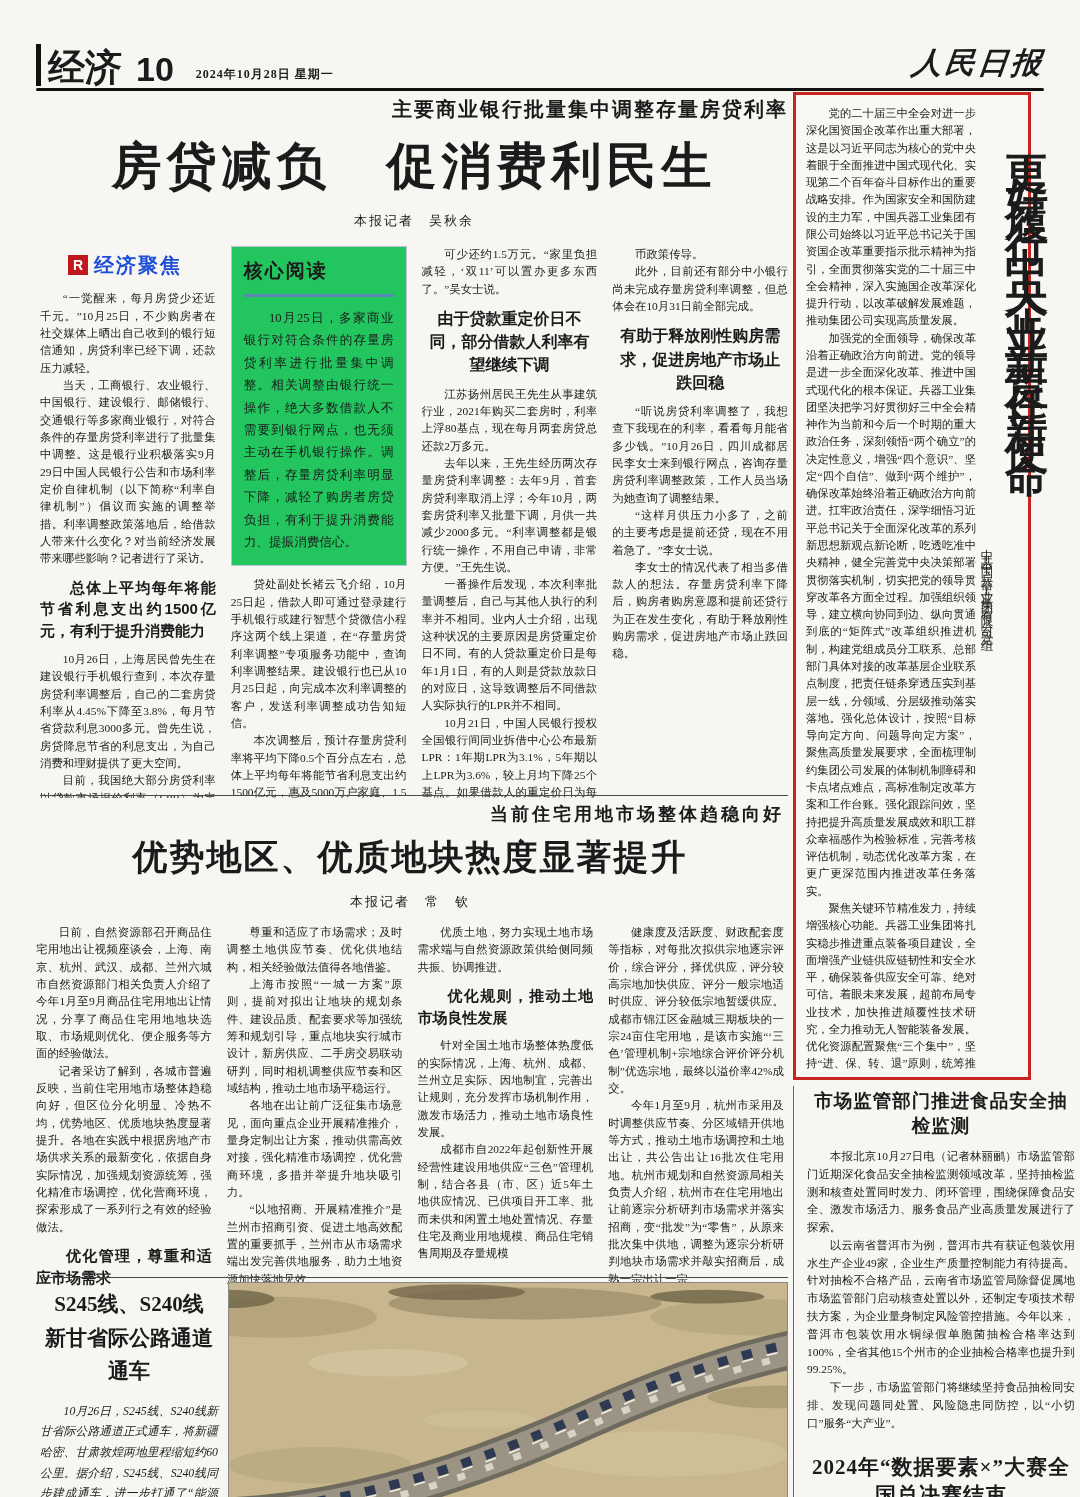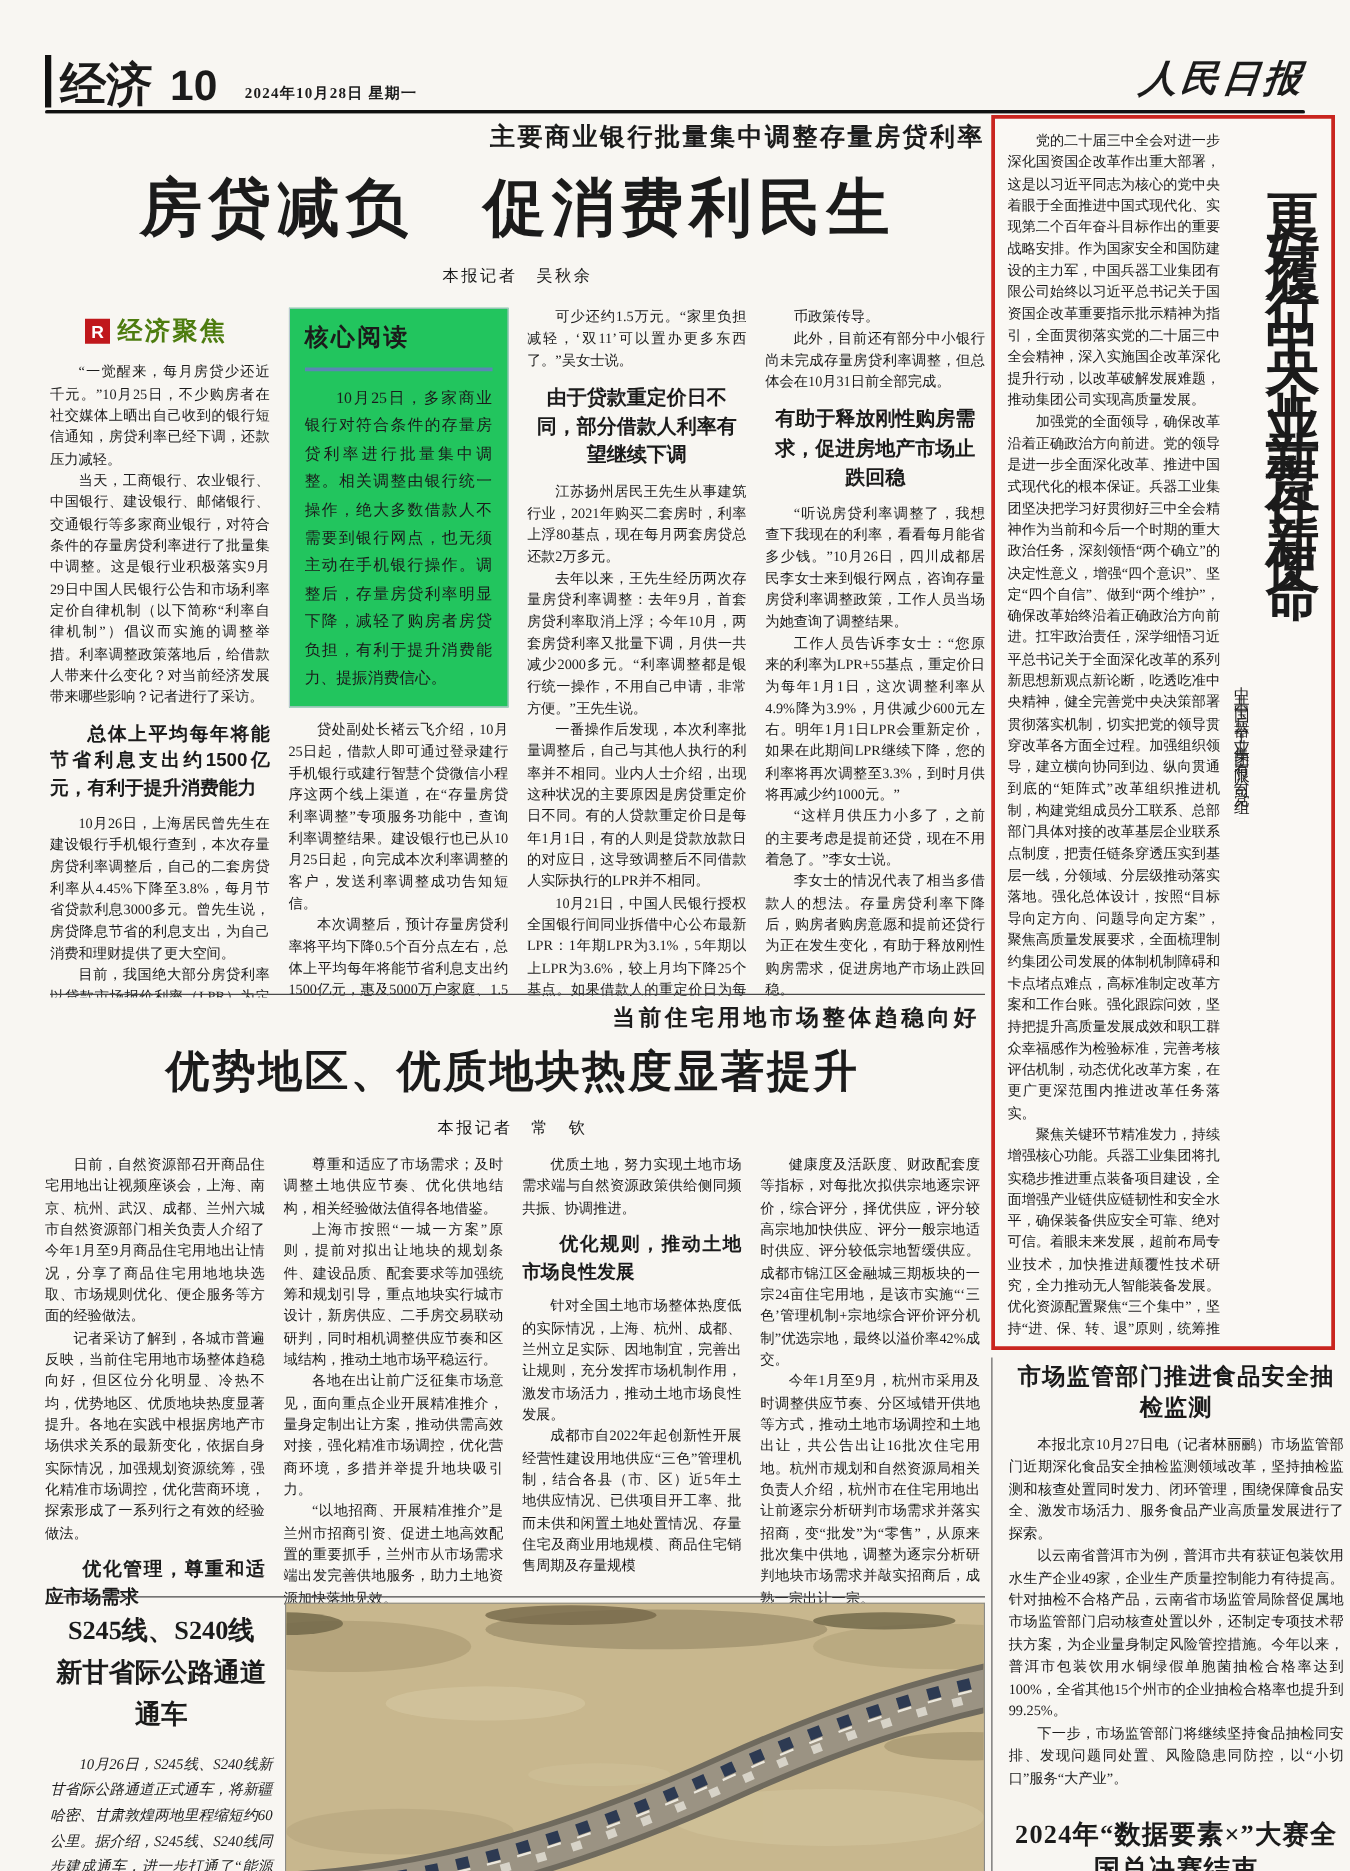--- a/index.html
+++ b/index.html
@@ -25,41 +25,41 @@
   .lead{position:absolute;left:40px;top:96px;width:748px;}
   .kicker{font-family:"Liberation Sans","DejaVu Sans",sans-serif;font-weight:bold;font-size:20px;
           text-align:right;letter-spacing:2px;}
   .headline{font-family:"Liberation Sans","DejaVu Sans",sans-serif;font-weight:bold;font-size:50px;
             text-align:center;letter-spacing:5px;margin-top:10px;}
   .byline{text-align:center;font-size:13px;margin-top:12px;letter-spacing:2px;}
   .lead .cols{margin-top:16px;height:552px;}
   .focus{display:flex;align-items:center;gap:6px;margin:4px 0 10px 28px;}
   .focus-logo{width:20px;height:20px;background:#c0181c;color:#fff;font-family:"Liberation Sans",sans-serif;
               font-weight:bold;font-size:14px;display:flex;align-items:center;justify-content:center;}
-  .focus-label{color:#4d7c0f;font-family:Liberation Sans, sans-serif;font-weight:bold;font-size:20px;letter-spacing:2px;}
+  .focus-label{color:#1d4ed8;font-family:Liberation Sans, sans-serif;font-weight:bold;font-size:20px;letter-spacing:2px;}
   .corebox{background:#22c55e;border:1px solid #b9c5d1;padding:10px 12px 12px;margin-bottom:10px;}
   .corebox-title{font-family:"Liberation Sans",sans-serif;font-weight:bold;font-size:19px;letter-spacing:2px;}
   .corebox-rule{border-top:3px solid #5b87b5;margin:8px 0 10px;}
   .corebox-body{font-size:12.6px;line-height:1.78;text-align:justify;text-indent:2em;}
   .divider{position:absolute;left:40px;width:748px;border-top:1px solid #4a4a4a;}
   
   .mid{position:absolute;left:36px;top:802px;width:748px;}
   .mid .kicker{font-size:18px;font-family:"Liberation Serif",serif;letter-spacing:3px;}
   .mid .headline{font-family:"Liberation Serif","DejaVu Serif",serif;font-size:35px;letter-spacing:2px;margin-top:8px;}
   .mid .cols{margin-top:13px;height:362px;}
   
   .photo-sec{position:absolute;left:40px;top:1282px;width:748px;height:247px;display:flex;overflow:hidden;}
   .photo-txt{width:178px;flex:none;padding-top:6px;}
   .photo-title{font-family:"Liberation Serif",serif;font-weight:bold;font-size:21px;text-align:center;line-height:1.6;}
   .photo-cap{font-size:11.8px;font-style:italic;line-height:1.75;text-align:justify;margin-top:12px;}
   .photo-cap p{margin:0;text-indent:2em;}
   .photo-img{flex:1;margin-left:10px;border:1px solid #8a8a85;overflow:hidden;background:#c9b890;}
   .photo-img svg{display:block;width:100%;height:100%;}
   
-  .redbox{position:absolute;left:793px;top:92px;width:275px;height:988px;border:3.5px solid #c9251f;
+  .redbox{position:absolute;left:793px;top:92px;width:238px;height:988px;border:3.5px solid #c9251f;
           background:#faf8f4;box-sizing:border-box;display:flex;padding:10px 6px 8px 10px;}
   .redbox-body{width:170px;flex:none;font-size:11.3px;line-height:1.53;text-align:justify;overflow:hidden;}
   .redbox-body p{margin:0;text-indent:2em;}
   .vzone{flex:1;display:flex;justify-content:flex-end;}
   .vauthor{writing-mode:vertical-rl;font-size:12.5px;letter-spacing:6px;margin:auto 2px;color:#222;}
   .vtitle{writing-mode:vertical-rl;font-family:"Liberation Sans","DejaVu Sans",sans-serif;font-weight:bold;
           font-size:43px;letter-spacing:23px;margin:16px 0 0 4px;line-height:1.2;}
   
   .briefs{position:absolute;left:793px;top:1086px;width:282px;height:411px;border-left:1px solid #666;
           box-sizing:border-box;padding:0 0 0 13px;overflow:hidden;}
@@ -128,21 +128,20 @@
           </div>
       </div>
       <div class="col">
         <div>
             <p>币政策传导。</p>
             <p>此外，目前还有部分中小银行尚未完成存量房贷利率调整，但总体会在10月31日前全部完成。</p>
           </div>
         <div class="mh ctr">有助于释放刚性购房需求，促进房地产市场止跌回稳</div>
         <div>
             <p>“听说房贷利率调整了，我想查下我现在的利率，看看每月能省多少钱。”10月26日，四川成都居民李女士来到银行网点，咨询存量房贷利率调整政策，工作人员当场为她查询了调整结果。</p>
-            <p>工作人员告诉李女士：“您原来的利率为LPR+55基点，重定价日为每年1月1日，这次调整利率从4.9%降为3.9%，月供减少600元左右。明年1月1日LPR会重新定价，如果在此期间LPR继续下降，您的利率将再次调整至3.3%，到时月供将再减少约1000元。”</p>
             <p>“这样月供压力小多了，之前的主要考虑是提前还贷，现在不用着急了。”李女士说。</p>
             <p>李女士的情况代表了相当多借款人的想法。存量房贷利率下降后，购房者购房意愿和提前还贷行为正在发生变化，有助于释放刚性购房需求，促进房地产市场止跌回稳。</p>
           </div>
       </div>
     </div>
   </section>
 
   <div class="divider" style="top:795px"></div>
 
   <section class="mid">

